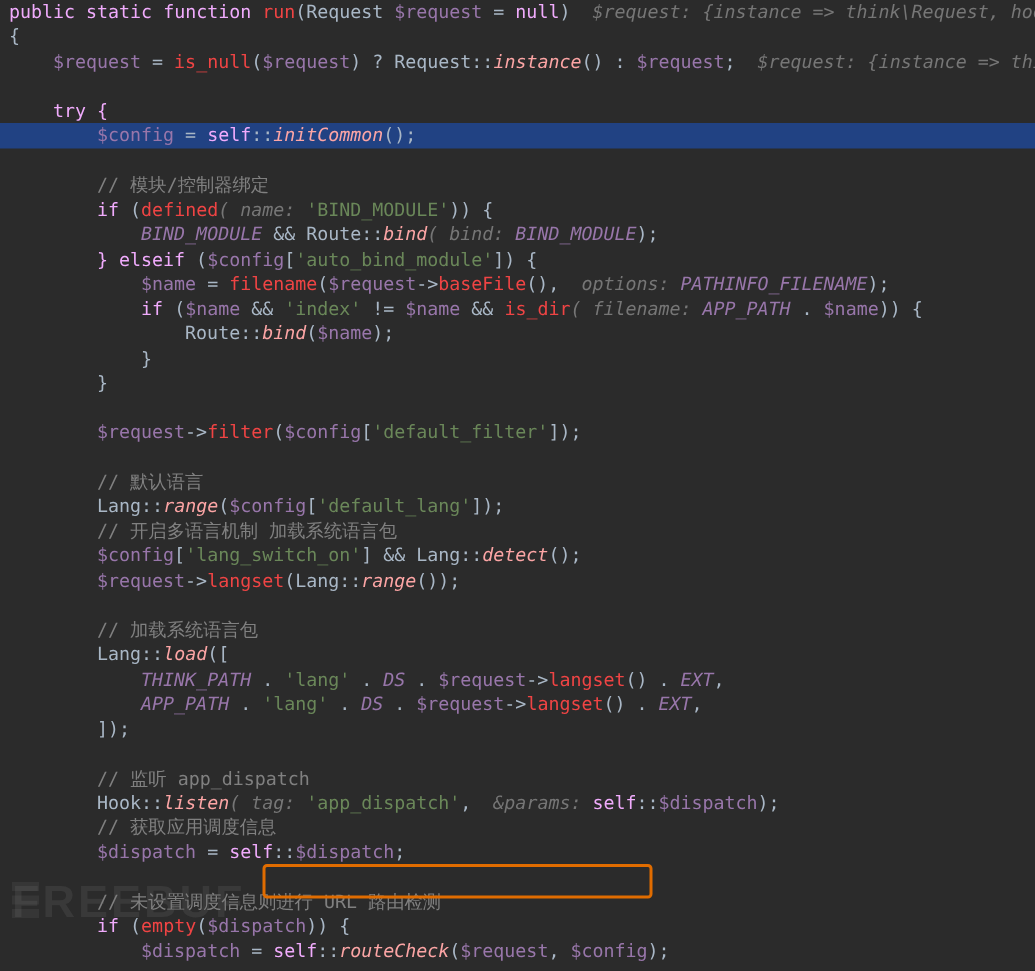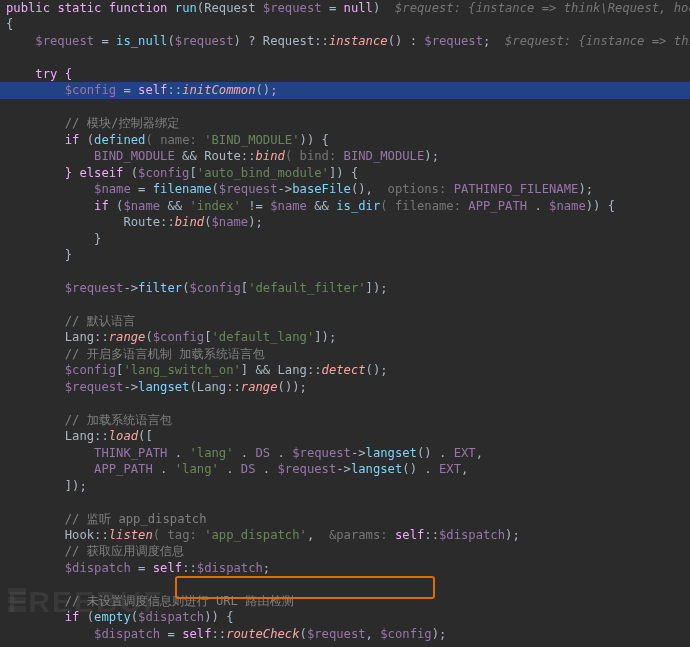--- a/index.html
+++ b/index.html
@@ -1,27 +1,27 @@
 <!DOCTYPE html>
 <html><head>
 <meta charset="utf-8">
 <style>
   html,body{margin:0;padding:0;background:#2b2b2b;color:#a9b7c6;font-family:Menlo,Consolas,"DejaVu Sans Mono",monospace;font-size:12.2px;line-height:1.35;overflow:hidden}
   #editor{position:relative;width:690px;height:647px;overflow:hidden}
   .line{white-space:pre;padding:0 6px}
   .kw{color:#f0abfc}        
-  .fn{color:#7dd3fc}        
+  .fn{color:#ef4444}        
   .fn-i{color:#fca5a5;font-style:italic} 
   .var{color:#9876aa}       
   .cls{color:#a9b7c6}       
   .str{color:#6a8759}       
-  .const{color:#9876aa;}
+  .const{color:#9876aa;font-style:italic}
   .op{color:#a9b7c6}
   .cmt{color:#808080}
-  .hint{color:#767676;}
+  .hint{color:#767676;font-style:italic}
   .inlay{color:#767676;font-style:italic}
   .sel{background:#214283}
   .highlight-box{position:absolute;border:2px solid #e06c00;border-radius:3px;pointer-events:none}
   .watermark{position:absolute;left:8px;bottom:25px;font-family:Arial,sans-serif;font-size:30px;font-weight:800;color:rgba(120,120,120,.18);letter-spacing:2px;pointer-events:none}
   .wm-bars{position:absolute;left:8px;bottom:32px;pointer-events:none;opacity:.12}
   .wm-bars span{display:block;width:18px;height:6px;background:#888;margin:3px 0}
 </style>
 </head>
 <body>
 

